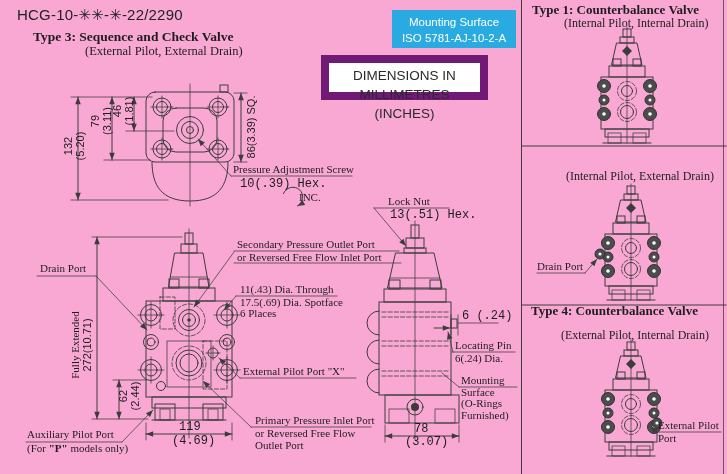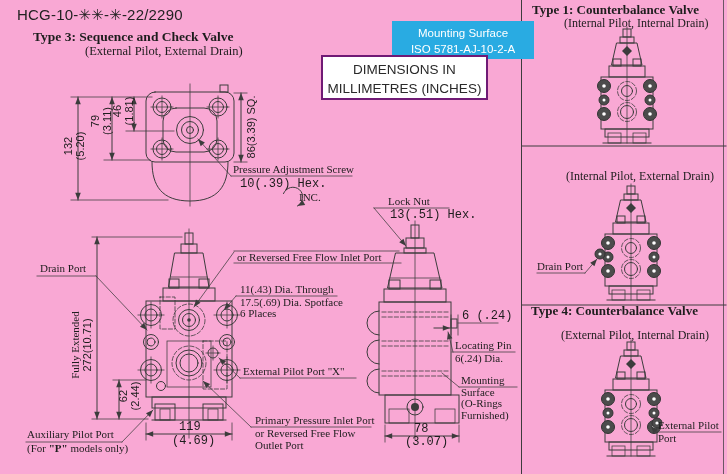--- a/index.html
+++ b/index.html
@@ -21,21 +21,21 @@
        text-align:center;white-space:nowrap;color:#1d1d1d;}
   .rot .serifline{font-family:"Liberation Serif",serif;}
   .model{position:absolute;font-family:"Liberation Sans",sans-serif;font-size:15px;color:#222;
          white-space:nowrap;letter-spacing:.2px;}
   .h1{position:absolute;font-family:"Liberation Serif",serif;font-weight:700;font-size:13.5px;white-space:nowrap;}
   .sub{position:absolute;font-family:"Liberation Serif",serif;font-size:12.5px;white-space:nowrap;}
   .h2{position:absolute;font-family:"Liberation Serif",serif;font-weight:700;font-size:13px;white-space:nowrap;}
   .sub2{position:absolute;font-family:"Liberation Serif",serif;font-size:12px;white-space:nowrap;}
   .badge{position:absolute;background:#29abe2;color:#fff;font-family:"Liberation Sans",sans-serif;
          font-size:11.5px;line-height:16px;text-align:center;padding-top:4px;box-sizing:border-box;}
-  .notebox{position:absolute;border:2px solid #701a75;background:#fff;text-align:center;
+  .notebox{position:absolute;border:8px solid #701a75;background:#fff;text-align:center;
            font-family:"Liberation Sans",sans-serif;font-size:13.5px;line-height:19px;color:#2a2a2a;
            box-sizing:border-box;padding-top:3px;}
   .small{font-size:11px;}
 </style>
 </head>
 <body>
 
 <div id="stage">
 
   <svg id="linework" width="727" height="474" viewBox="0 0 727 474">
@@ -255,21 +255,21 @@
         <circle class="wdot" cx="657" cy="423" r="1.6"></circle>
       <line class="s t" x1="656" y1="432" x2="721" y2="432"></line>
       <line class="s t" x1="656" y1="432" x2="651" y2="426" marker-end="url(#ma)"></line>
     </g>
   </svg>
 
   <div class="model" style="left:17px;top:6px">HCG-10-✳✳-✳-22/2290</div>
   <div class="h1" style="left:33px;top:29px">Type 3: Sequence and Check Valve</div>
   <div class="sub" style="left:85px;top:44px">(External Pilot, External Drain)</div>
 
-  <div class="badge" style="left:392px;top:21px;width:142px;height:38px">
+  <div class="badge" style="left:392px;top:10px;width:124px;height:38px">
     <div>Mounting Surface</div>
     <div>ISO 5781-AJ-10-2-A</div>
   </div>
 
   <div class="notebox" style="left:321px;top:55px;width:167px;height:45px">
     <div>DIMENSIONS IN</div>
     <div>MILLIMETRES (INCHES)</div>
   </div>
 
   <div class="rot" style="left:74px;top:146px">
@@ -299,20 +299,21 @@
   <div class="rot" style="left:129px;top:396px">
     <div>62</div>
       <div>(2.44)</div>
   </div>
   <div class="dm" style="left:179px;top:422px">119</div>
   <div class="dm" style="left:172px;top:436px">(4.69)</div>
   <div class="lb" style="left:27px;top:429px">Auxiliary Pilot Port</div>
   <div class="lb" style="left:27px;top:443px">
     <span>(For </span><b>"P"</b><span> models only)</span>
   </div>
+  <div class="lb" style="left:237px;top:239px">Secondary Pressure Outlet Port</div>
   <div class="lb" style="left:237px;top:252px">or Reversed Free Flow Inlet Port</div>
   <div class="lb" style="left:240px;top:284px">11(.43) Dia. Through</div>
   <div class="lb" style="left:240px;top:297px">17.5(.69) Dia. Spotface</div>
   <div class="lb" style="left:240px;top:308px">6 Places</div>
   <div class="lb" style="left:243px;top:366px">External Pilot Port "X"</div>
   <div class="lb" style="left:255px;top:415px">Primary Pressure Inlet Port</div>
   <div class="lb" style="left:255px;top:428px">or Reversed Free Flow</div>
   <div class="lb" style="left:255px;top:440px">Outlet Port</div>
 
   <div class="lb" style="left:388px;top:196px">Lock Nut</div>

